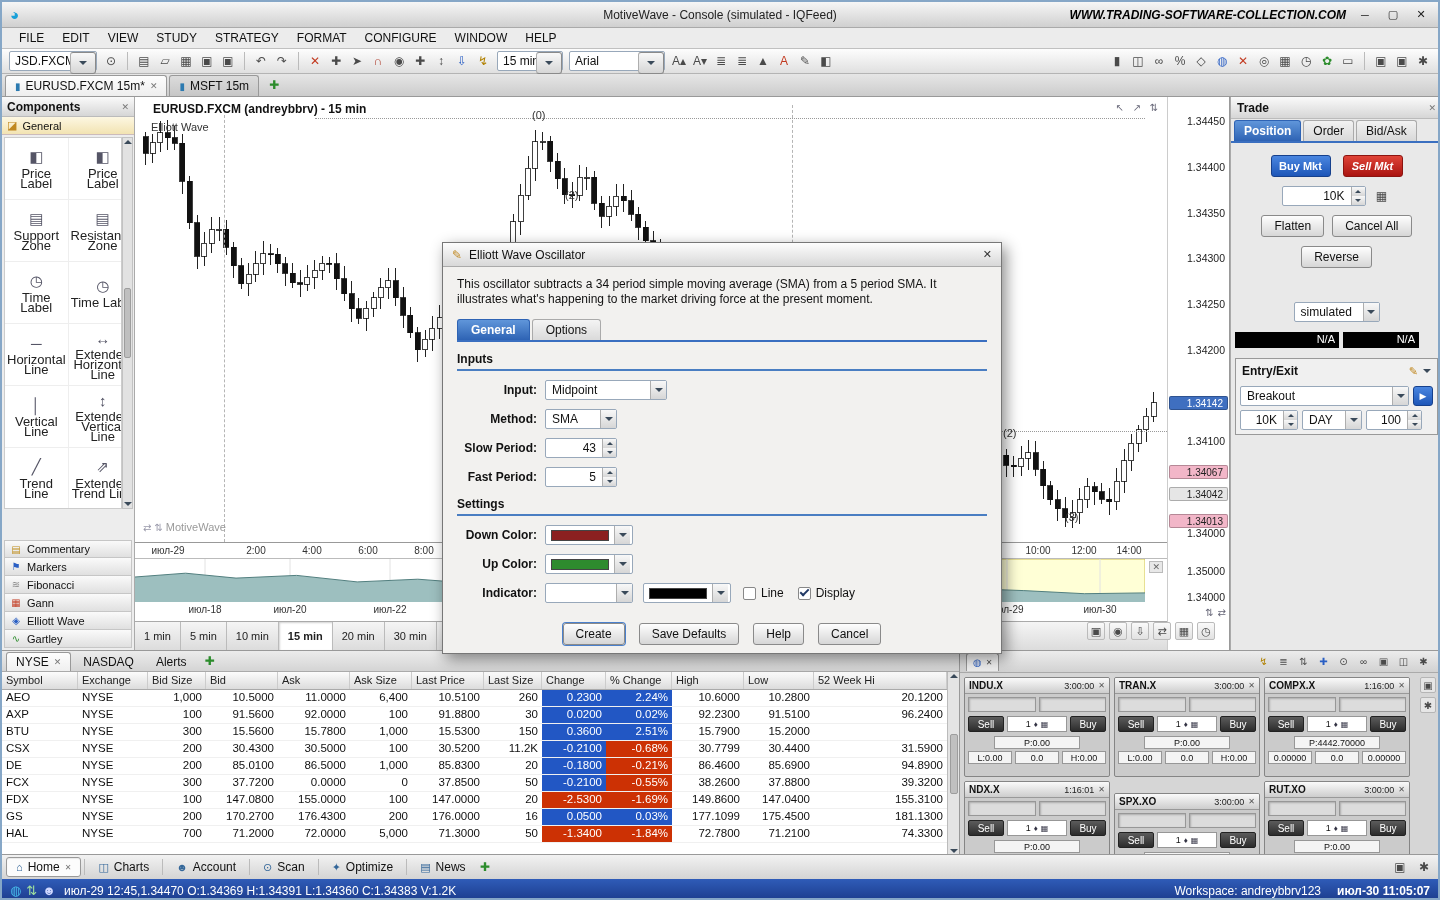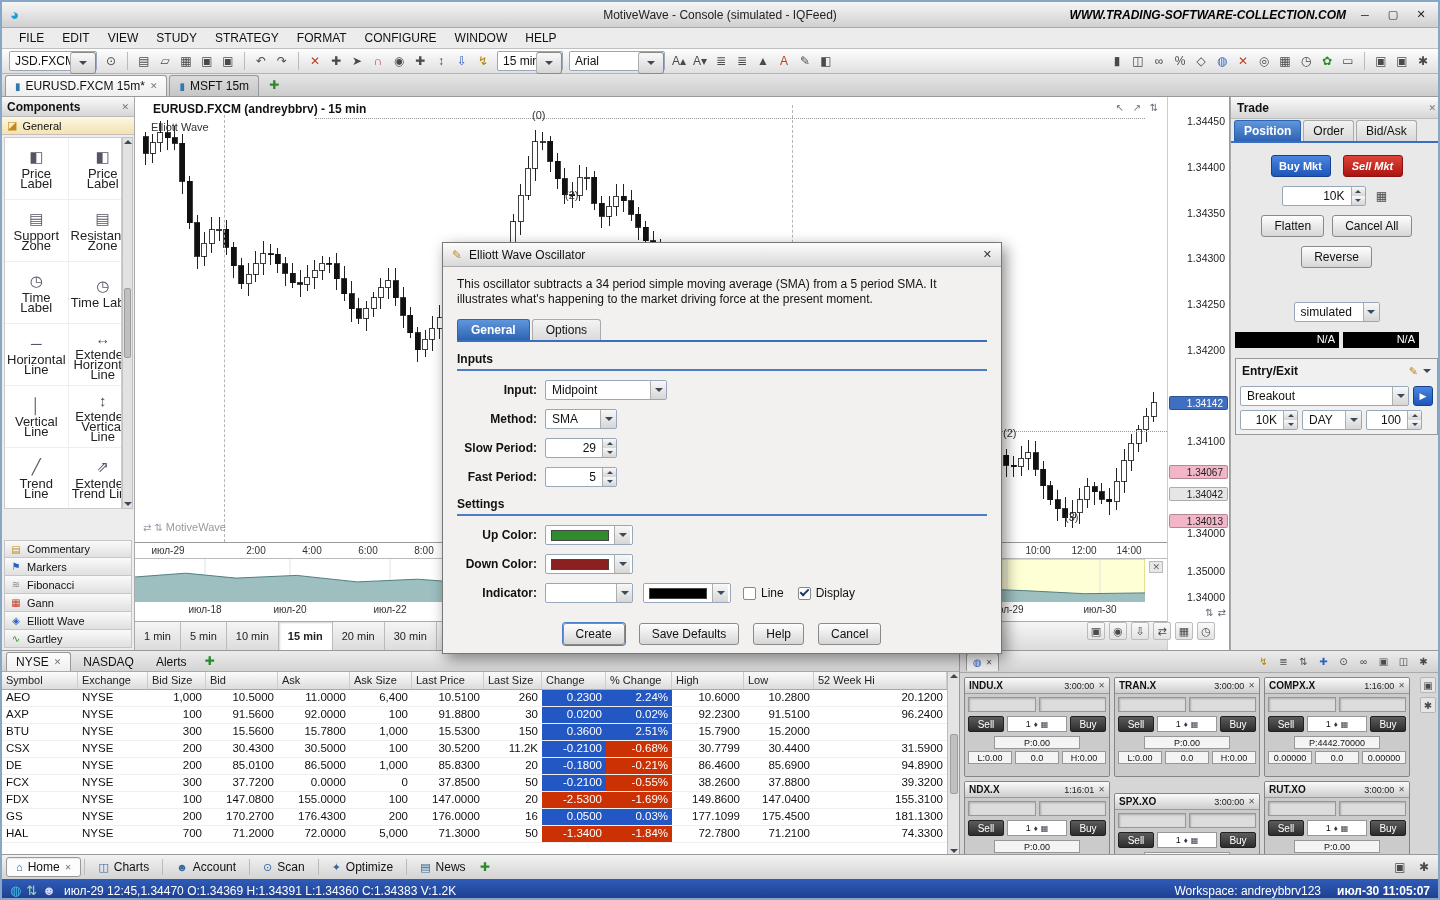--- a/index.html
+++ b/index.html
@@ -1303,21 +1303,21 @@
       <div class="fld-combo" style="width:72px">
         <span class="v">SMA</span>
         <span class="b">
             <i class="arr-d"></i>
           </span>
       </div>
     </div>
     <div class="dlg-row">
       <span class="dlg-label">Slow Period:</span>
       <div class="fld-spin" style="width:72px">
-        <span class="v">29</span>
+        <span class="v">43</span>
         <span class="btns">
             <i>
               <span class="arr-u"></span>
             </i>
             <i>
               <span class="arr-d"></span>
             </i>
           </span>
       </div>
     </div>
@@ -1330,32 +1330,32 @@
               <span class="arr-u"></span>
             </i>
             <i>
               <span class="arr-d"></span>
             </i>
           </span>
       </div>
     </div>
     <div class="dlg-section">Settings</div>
     <div class="dlg-row">
+      <span class="dlg-label">Down Color:</span>
+      <div class="fld-combo" style="width:88px">
+        <span class="swatch" id="down-swatch" style="background-color: rgb(139, 32, 32);"></span>
+        <span class="b">
+            <i class="arr-d"></i>
+          </span>
+      </div>
+    </div>
+    <div class="dlg-row">
       <span class="dlg-label">Up Color:</span>
       <div class="fld-combo" style="width:88px">
         <span class="swatch" id="up-swatch" style="background: linear-gradient(rgb(46, 139, 46), rgb(46, 139, 46)) rgb(46, 139, 46);"></span>
-        <span class="b">
-            <i class="arr-d"></i>
-          </span>
-      </div>
-    </div>
-    <div class="dlg-row">
-      <span class="dlg-label">Down Color:</span>
-      <div class="fld-combo" style="width:88px">
-        <span class="swatch" id="down-swatch" style="background-color: rgb(139, 32, 32);"></span>
         <span class="b">
             <i class="arr-d"></i>
           </span>
       </div>
     </div>
     <div class="dlg-row">
       <span class="dlg-label">Indicator:</span>
       <div class="fld-combo" style="width:88px">
         <span class="v"></span>
         <span class="b">

